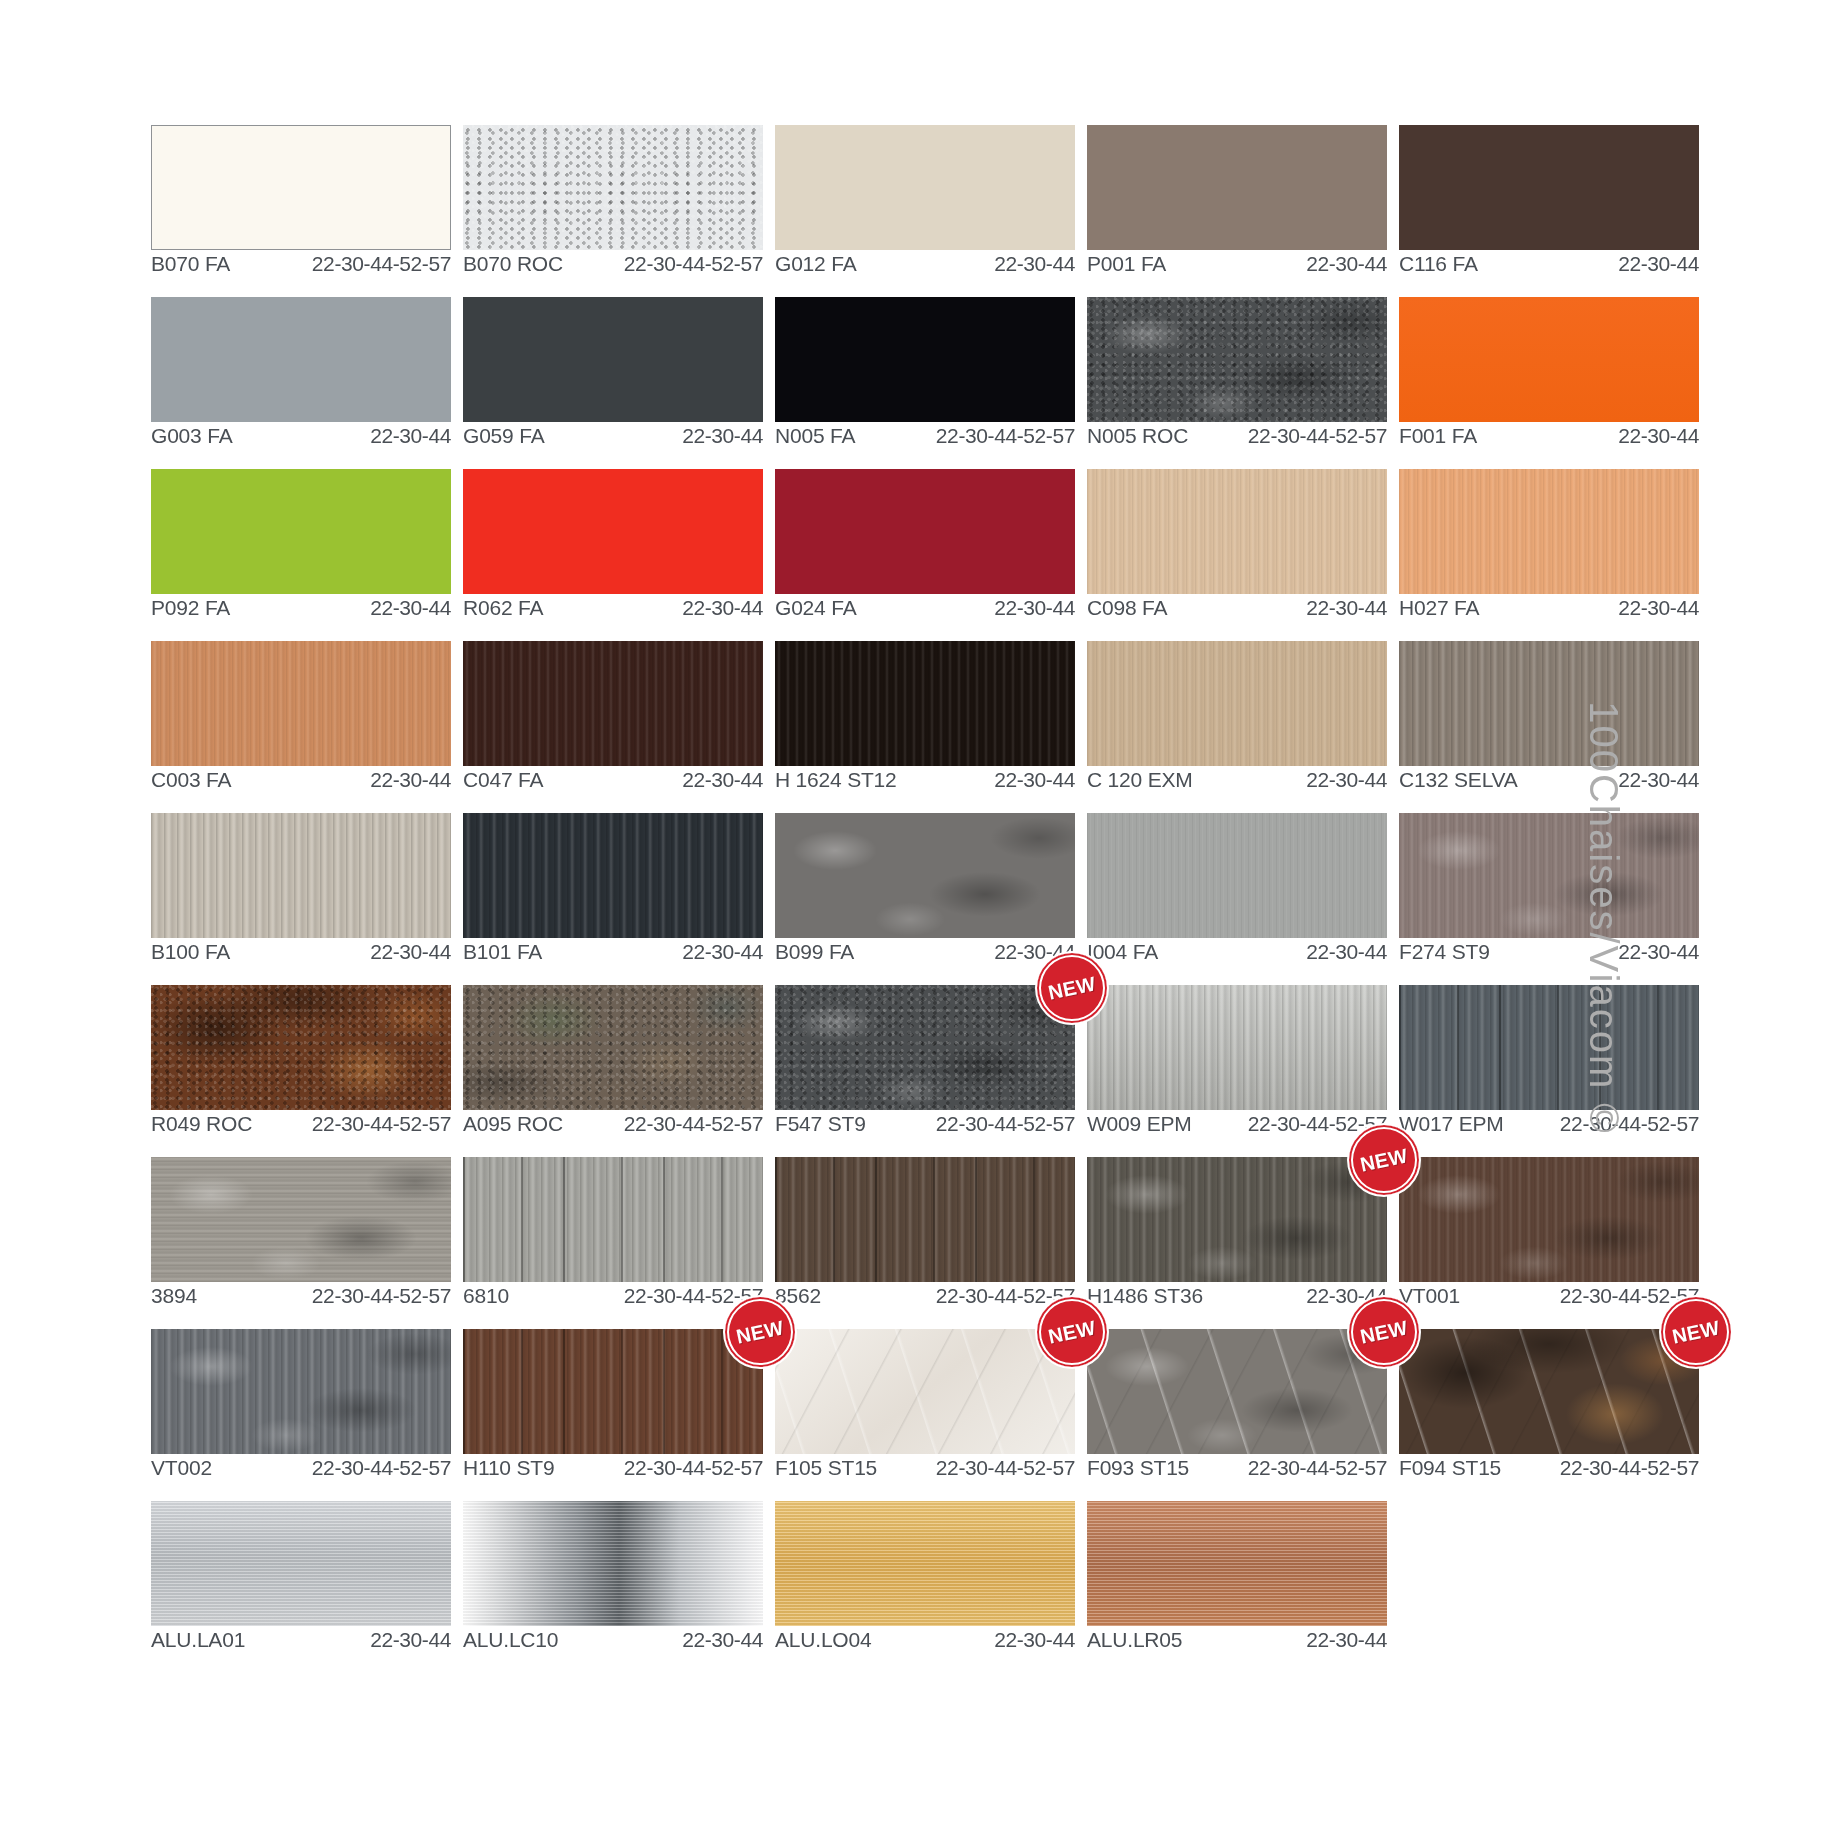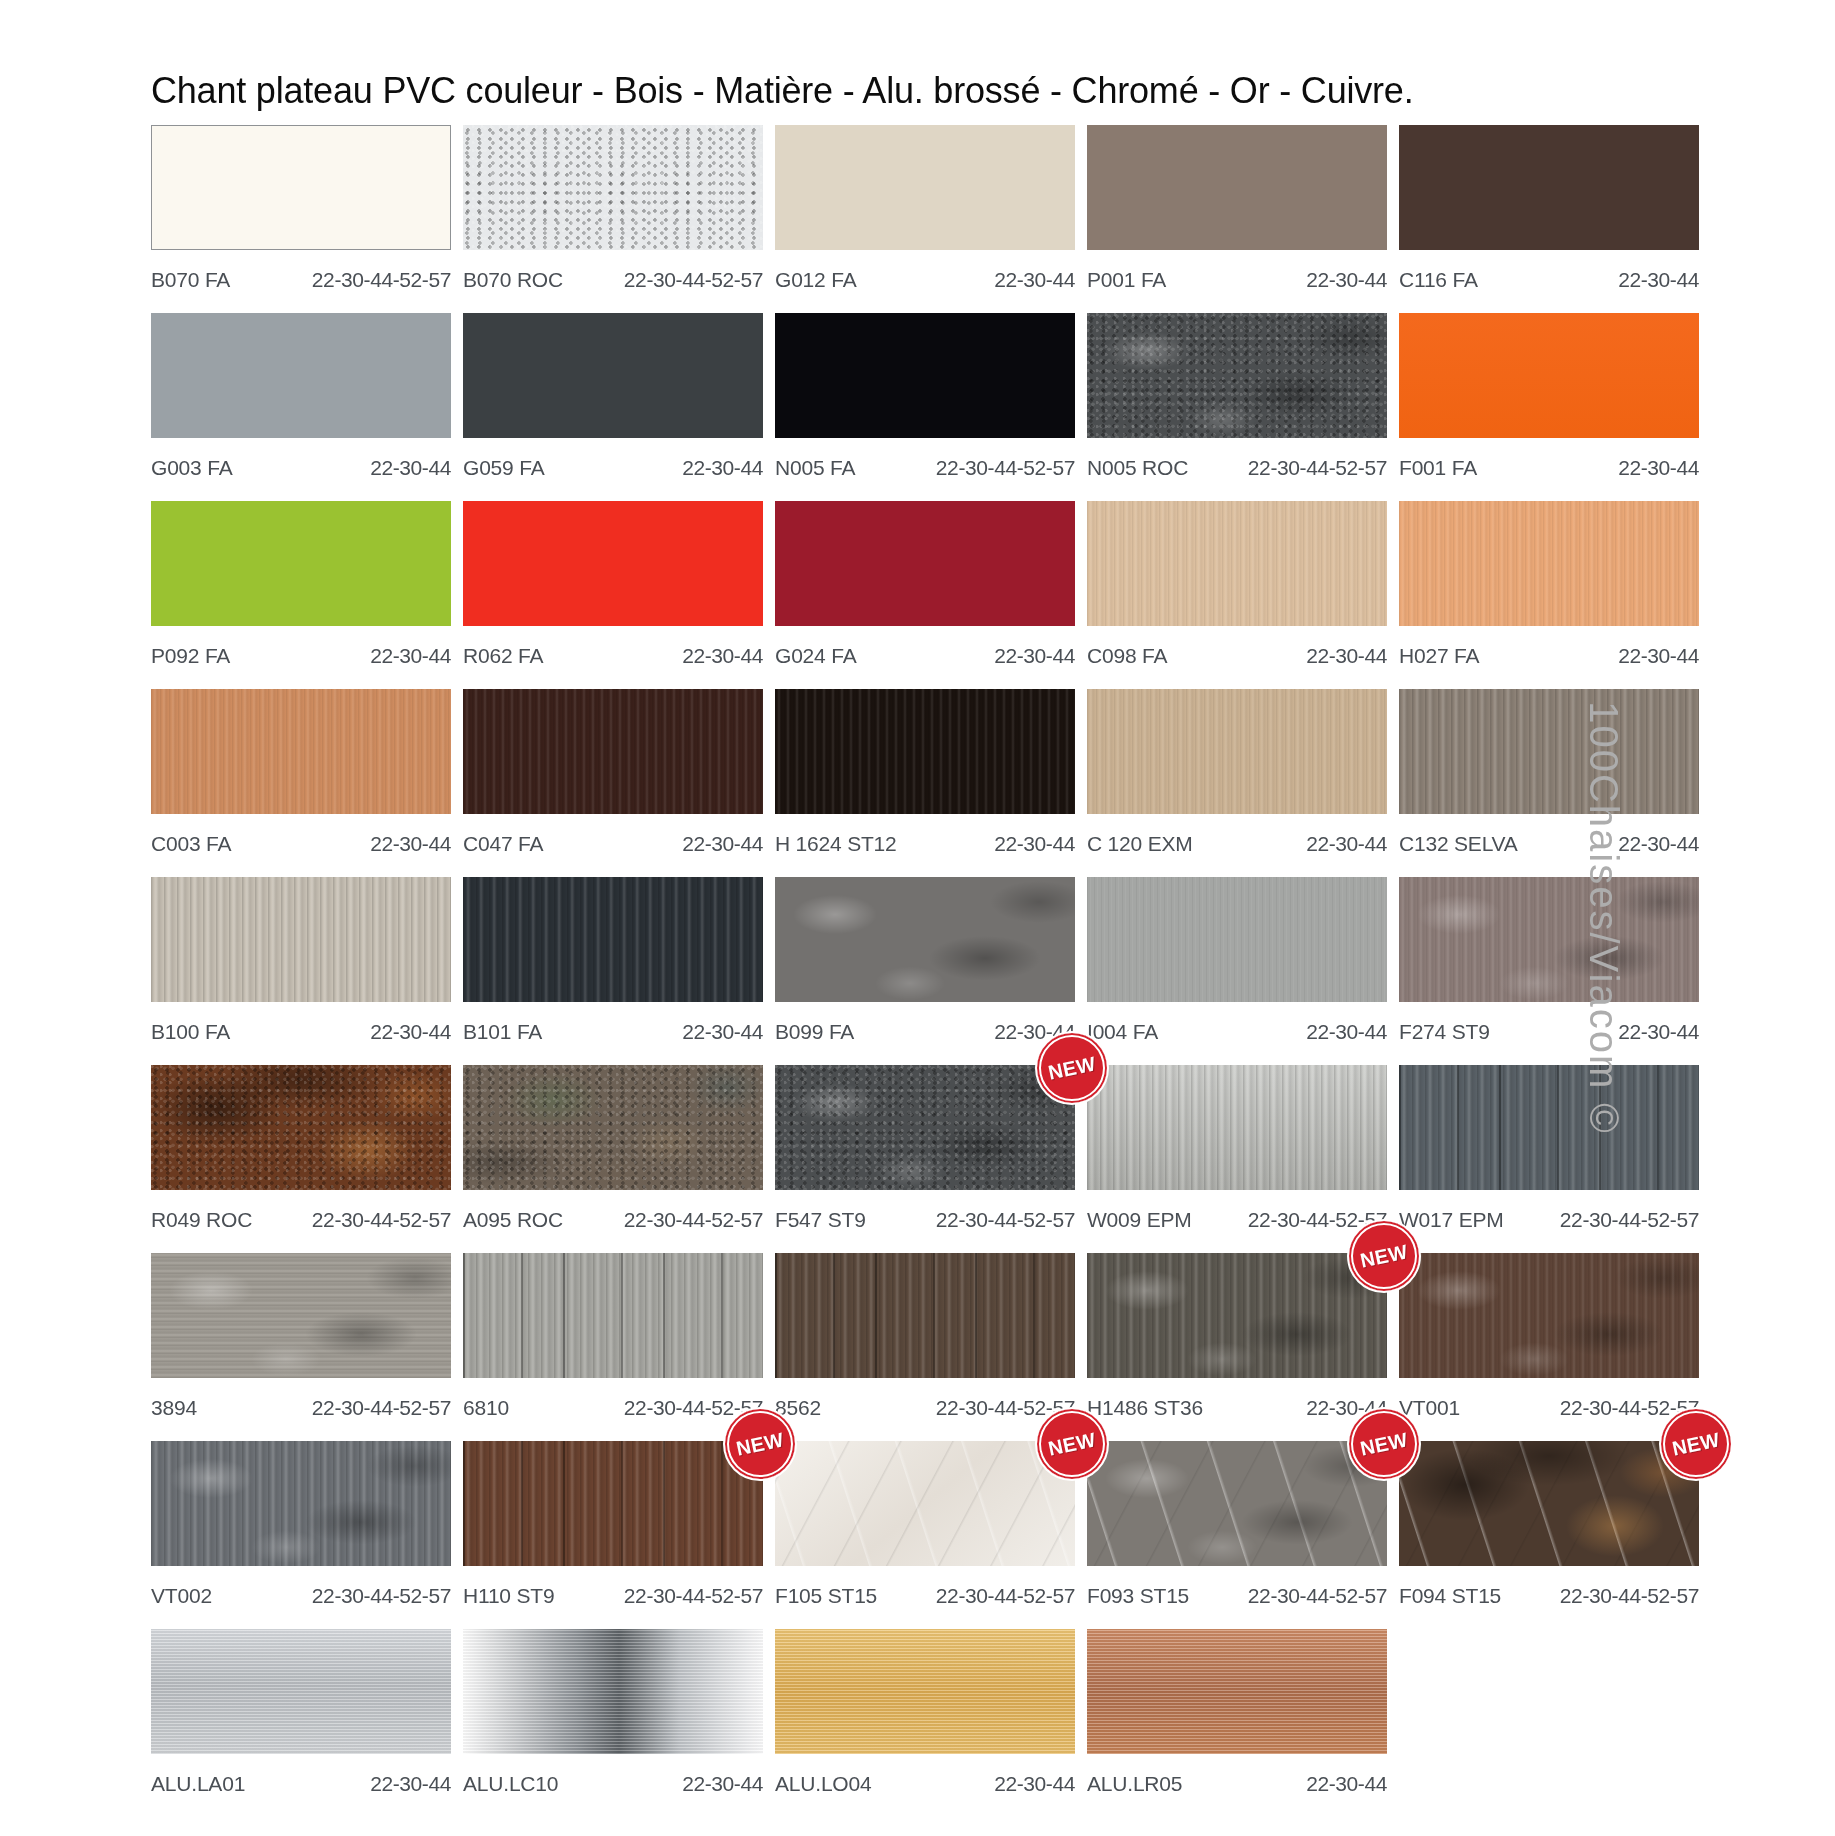--- a/index.html
+++ b/index.html
@@ -56,21 +56,21 @@
     overflow: hidden;
     background-color: #ccc;
   }
   .swatch.bordered { outline: 1px solid #8f9295; outline-offset: -1px; }
 
   .caption {
     display: flex;
     justify-content: space-between;
     align-items: baseline;
     width: 300px;
-    padding-top: 18px;
+    padding-top: 2px;
     font-size: 21px;
     color: #4a4f55;
     font-family: "Liberation Sans", sans-serif;
     white-space: nowrap;
   }
   .caption .code { letter-spacing: -0.2px; }
   .caption .sizes { letter-spacing: -0.4px; }
 
   
   .newbadge {
@@ -184,21 +184,20 @@
     background-image: repeating-linear-gradient(90deg,
       rgba(0,0,0,0.05) 0 1px, rgba(0,0,0,0) 1px 3px,
       rgba(255,255,255,0.06) 3px 4px, rgba(0,0,0,0) 4px 7px);
   }
 </style>
 </head>
 <body>
 
 <div id="page">
 
-  <h1 id="title">Chant plateau PVC couleur - Bois - Matière - Alu. brossé - Chromé - Or - Cuivre.</h1>
 
   <div id="grid">
       <div class="row">
         <div class="cell">
           <div class="swatch bordered" style="background-color: rgb(251, 248, 240);"></div>
           <div class="caption">
             <span class="code">B070 FA</span>
             <span class="sizes">22-30-44-52-57</span>
           </div>
         </div>

